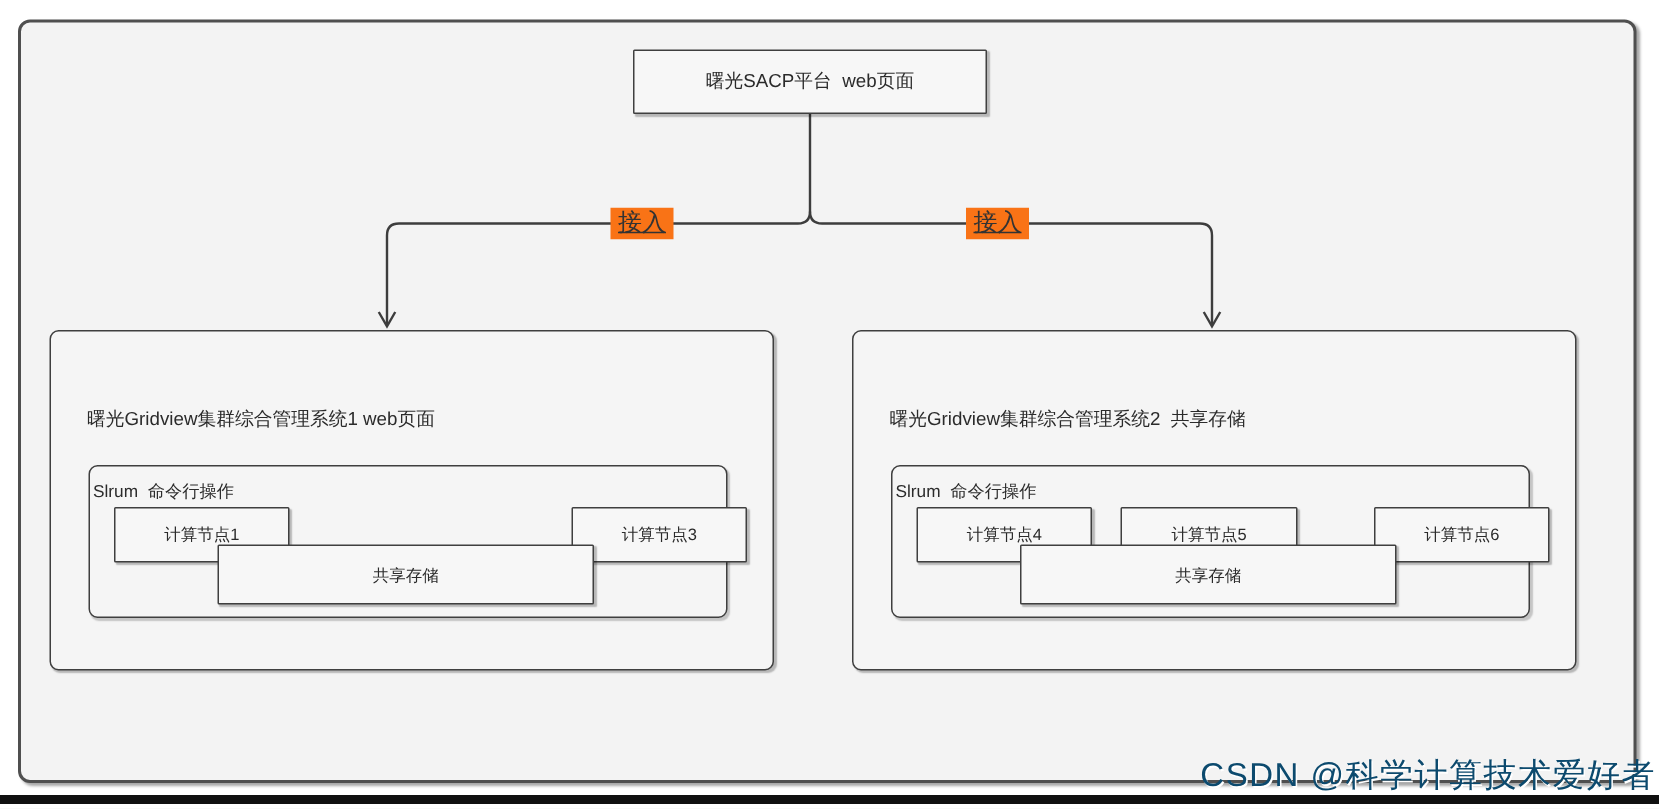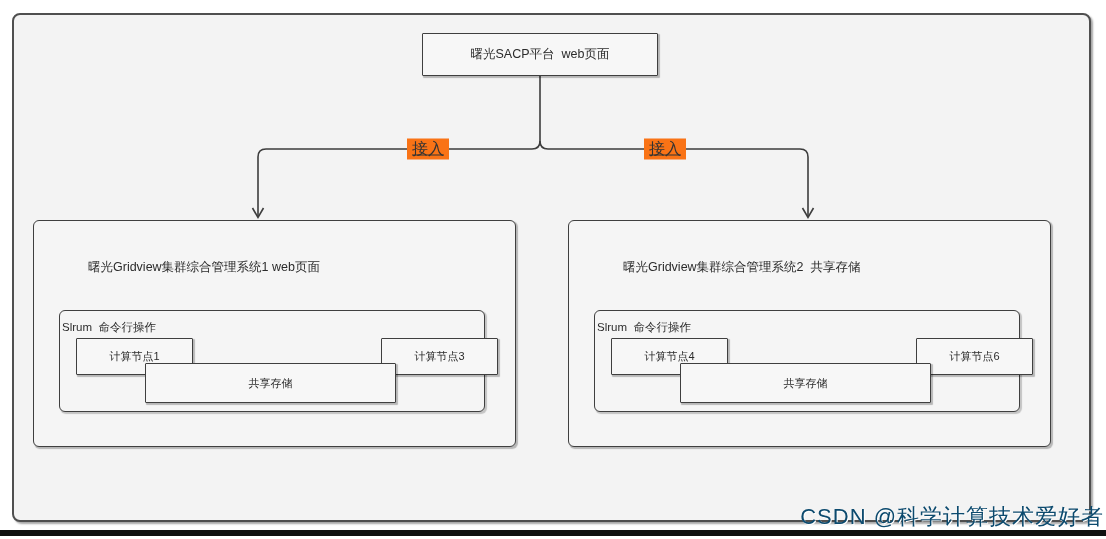--- a/index.html
+++ b/index.html
@@ -26,21 +26,21 @@
     position:absolute;z-index:2;transform:translate(-50%,-50%);
     background:#f97316;padding:0 5px;font-size:16px;color:#333;text-decoration:underline;
   }
   .panel{
     position:absolute;top:220px;width:481px;height:225px;z-index:2;
     background:#f5f5f5;border:1.5px solid #3f3f3f;border-radius:6px;
     box-shadow:1.5px 1.5px 1px rgba(0,0,0,0.25);
   }
   .panel.left{left:33px;}
   .panel.right{left:568px;}
-  .panel-title{position:absolute;left:24px;top:38px;font-size:12.5px;margin-left:30px;}
+  .panel-title{position:absolute;left:24px;top:50px;font-size:12.5px;}
   .group-box{
     position:absolute;left:25px;top:89px;width:424px;height:100px;
     border:1.5px solid #3f3f3f;border-radius:6px;background:#f5f5f5;
     box-shadow:1.5px 1.5px 1px rgba(0,0,0,0.2);
   }
   .group-label{position:absolute;left:28px;top:99px;font-size:11.5px;z-index:1;}
   .compute-node{top:117px;height:35px;font-size:11px;z-index:2;}
   .compute-node.n1{left:42px;width:115px;}
   .compute-node.n2{left:178px;width:116px;}
   .compute-node.n3{left:315px;width:115px;margin-left:32px;}
@@ -89,20 +89,23 @@
   </div>
 </div>
 
 <div class="panel right">
   <div class="panel-title lbl">曙光Gridview集群综合管理系统2  共享存储</div>
   <div class="group-box"></div>
   <div class="group-label lbl">Slrum  命令行操作</div>
   <div class="node-box compute-node n1">
     <span class="lbl">计算节点4</span>
   </div>
+  <div class="node-box compute-node n2">
+    <span class="lbl">计算节点5</span>
+  </div>
   <div class="node-box compute-node n3">
     <span class="lbl">计算节点6</span>
   </div>
   <div class="node-box storage-box">
     <span class="lbl">共享存储</span>
   </div>
 </div>
 
 <div class="watermark">CSDN @科学计算技术爱好者</div>
 <div class="bottom-bar"></div>

